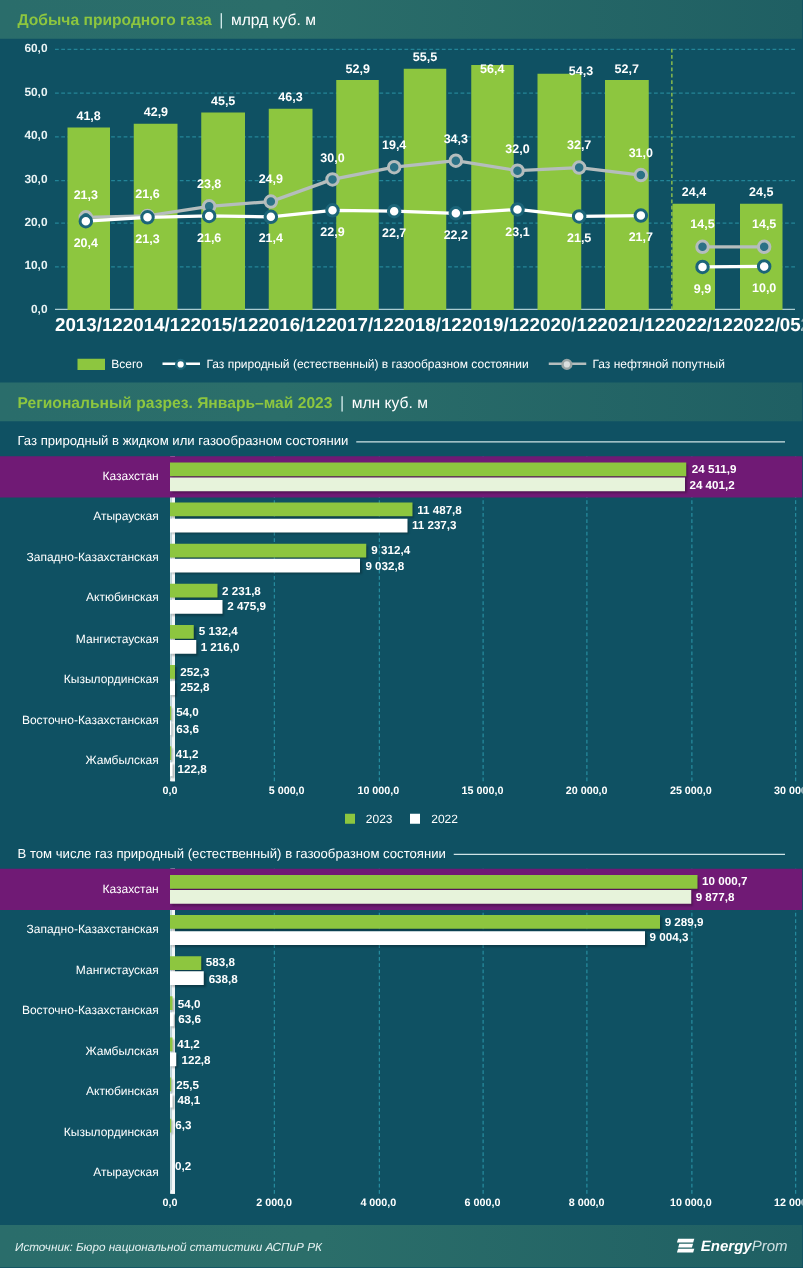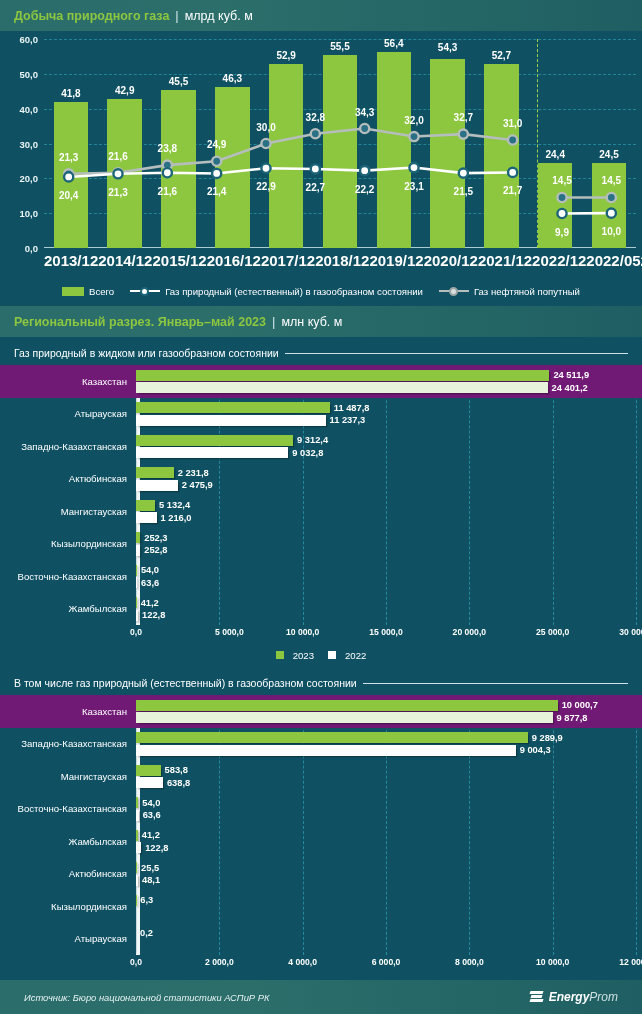--- a/index.html
+++ b/index.html
@@ -129,21 +129,21 @@
   }
   .sw{width:8px;height:8px;display:inline-block;margin-right:4px;}
   .sw.g{background:#8dc63f;}
   .sw.w{background:#ffffff;}
 
   
   .footer{
     position:absolute;left:0;bottom:0;width:642px;height:34px;
     background:linear-gradient(90deg,#2a6d6b 0%,#2b6e6a 40%,#1f5f63 100%);
     display:flex;align-items:center;justify-content:space-between;
-    padding:0 24px;box-sizing:border-box;
+    padding:0 12px;box-sizing:border-box;
   }
   .src{font-size:9.4px;font-style:italic;color:#e6f2f2;}
   .brand{display:flex;align-items:center;gap:4px;}
   .brand .mark{
     width:15px;height:15px;position:relative;display:inline-block;
   }
   .brand .mark i{
     position:absolute;left:0;height:3px;background:#ffffff;display:block;
     transform:skewX(-18deg);
   }
@@ -201,25 +201,25 @@
           <div class="c1-col">
             <div class="c1-bar" style="height: 184.268px;"></div>
             <div class="c1-total-lbl" style="bottom: 187.268px;">52,9</div>
           </div>
           <div class="c1-col">
             <div class="c1-bar" style="height: 193.325px;"></div>
             <div class="c1-total-lbl" style="bottom: 196.325px;">55,5</div>
           </div>
           <div class="c1-col">
             <div class="c1-bar" style="height: 196.46px;"></div>
-            <div class="c1-total-lbl" style="bottom: 199px;">56,4</div>
+            <div class="c1-total-lbl" style="bottom: 187px;">56,4</div>
           </div>
           <div class="c1-col">
             <div class="c1-bar" style="height: 189.145px;"></div>
-            <div class="c1-total-lbl" style="bottom: 195px;">54,3</div>
+            <div class="c1-total-lbl" style="bottom: 185px; text-align: right;">54,3</div>
           </div>
           <div class="c1-col">
             <div class="c1-bar" style="height: 183.572px;"></div>
             <div class="c1-total-lbl" style="bottom: 186.572px;">52,7</div>
           </div>
           <div class="c1-col">
             <div class="c1-bar" style="height: 84.9933px;"></div>
             <div class="c1-total-lbl" style="bottom: 87.9933px;">24,4</div>
           </div>
           <div class="c1-col">
@@ -256,21 +256,21 @@
           <circle cx="468.6666666666667" cy="133.4116666666667" r="4.6" fill="#ffffff" stroke="#1c6579" stroke-width="2.4"></circle>
           <circle cx="518" cy="174.515" r="4.6" fill="#ffffff" stroke="#1c6579" stroke-width="2.4"></circle>
           <circle cx="567.3333333333334" cy="174.16666666666669" r="4.6" fill="#ffffff" stroke="#1c6579" stroke-width="2.4"></circle>
         </svg>
       <div id="c1-ptlabels">
           <div class="c1-pt-lbl" style="left: 4.16667%; top: 117.805px;">21,3</div>
           <div class="c1-pt-lbl" style="left: 12.5%; top: 116.76px;">21,6</div>
           <div class="c1-pt-lbl" style="left: 20.8333%; top: 109.097px;">23,8</div>
           <div class="c1-pt-lbl" style="left: 29.1667%; top: 105.265px;">24,9</div>
           <div class="c1-pt-lbl" style="left: 37.5%; top: 87.5px;">30,0</div>
-          <div class="c1-pt-lbl" style="left: 45.8333%; top: 77.7467px;">32,8</div>
+          <div class="c1-pt-lbl" style="left: 45.8333%; top: 77.7467px;">19,4</div>
           <div class="c1-pt-lbl" style="left: 54.1667%; top: 72.5217px;">34,3</div>
           <div class="c1-pt-lbl" style="left: 62.5%; top: 80.5333px;">32,0</div>
           <div class="c1-pt-lbl" style="left: 70.8333%; top: 78.095px;">32,7</div>
           <div class="c1-pt-lbl" style="left: 79.1667%; top: 84.0167px;">31,0</div>
           <div class="c1-pt-lbl" style="left: 87.5%; top: 141.492px;">14,5</div>
           <div class="c1-pt-lbl" style="left: 95.8333%; top: 141.492px;">14,5</div>
           <div class="c1-pt-lbl" style="left: 4.16667%; top: 155.94px;">20,4</div>
           <div class="c1-pt-lbl" style="left: 12.5%; top: 152.805px;">21,3</div>
           <div class="c1-pt-lbl" style="left: 20.8333%; top: 151.76px;">21,6</div>
           <div class="c1-pt-lbl" style="left: 29.1667%; top: 152.457px;">21,4</div>

